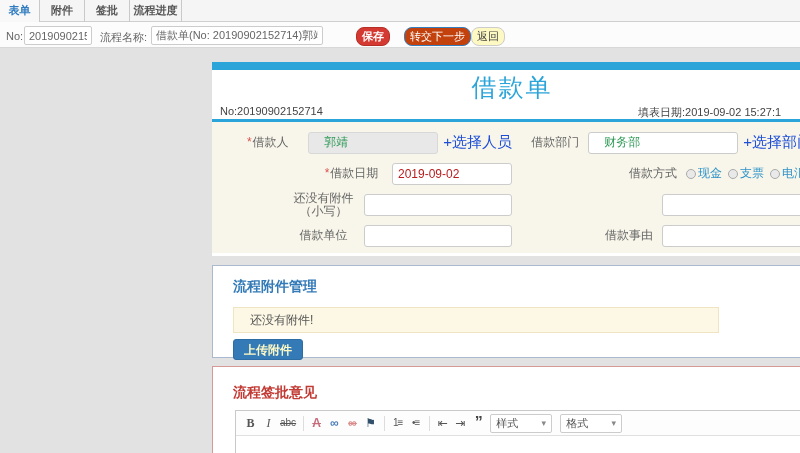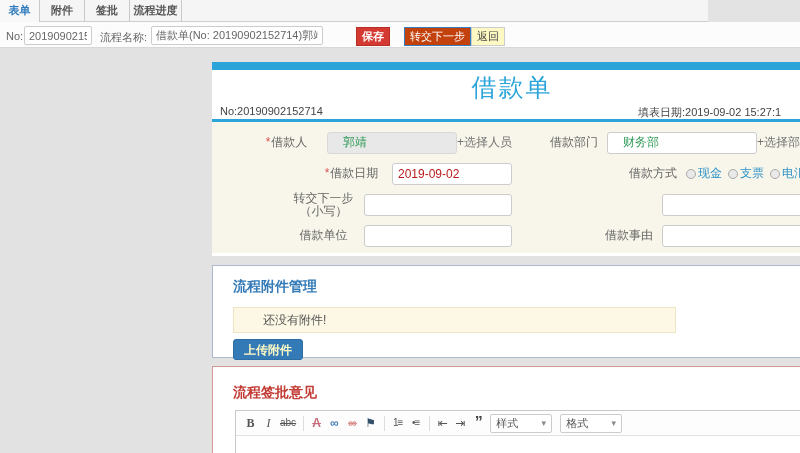--- a/index.html
+++ b/index.html
@@ -5,21 +5,21 @@
   * { margin:0; padding:0; box-sizing:border-box; }
   html,body { width:800px; height:453px; }
   .screen {
     position:relative; width:800px; height:453px; overflow:hidden;
     background:#e3e3e3;
     font-family:"Liberation Sans","DejaVu Sans",sans-serif;
     color:#555;
   }
   
   .tabbar {
-    position:absolute; left:0; top:0; width:708px; height:22px;
+    position:absolute; left:0; top:0; width:800px; height:22px;
     background:#f5f5f5; border-bottom:1px solid #cfcfcf;
     display:flex;
   }
   .tab {
     height:22px; line-height:21px; text-align:center;
     font-size:11px; font-weight:bold; color:#555;
     border-right:1px solid #c9c9c9; cursor:default;
   }
   .tab.active { color:#2e7bbf; background:#f8f8f8; }
   .tab.t1{width:40px}.tab.t2{width:45px}.tab.t3{width:45px}.tab.t4{width:52px}
@@ -30,21 +30,21 @@
   }
   .cmdbar .lbl { position:absolute; top:8px; font-size:11px; color:#666; }
   .ti {
     position:absolute; top:4px; height:19px;
     border:1px solid #ccc; border-radius:2px; background:#fff;
     font-size:11px; color:#666; padding:0 4px;
     font-family:"Liberation Sans","DejaVu Sans",sans-serif;
   }
   .btn {
     position:absolute; top:5px; height:19px; line-height:17px;
-    font-size:11px; border-radius:0; padding:0 5px; cursor:pointer;
+    font-size:11px; border-radius:8px; padding:0 5px; cursor:pointer;
     text-align:center; border:1px solid transparent;
   }
   .btn-save { left:356px; background:#d43a31; border-color:#b52f27; color:#fff; font-weight:bold; }
   .btn-next { left:404px; background:#c2410c; border-color:#357ebd; color:#fff; }
   .btn-back { left:471px; background:#fef9c3; border-color:#ccc; color:#444; }
   
   .page { position:absolute; left:0; top:48px; width:800px; height:405px; background:#e2e2e2; }
   .content { position:absolute; left:212px; top:14px; width:600px; }
   .formpanel { position:relative; width:600px; height:194px; background:#fff; }
   .form-topbar { height:8px; background:#2aa4d9; }
@@ -61,37 +61,37 @@
   .fcol.c2 .flabel { width:60px; }
   .req { color:#d9534f; margin-right:1px; }
   .fctl { display:flex; align-items:center; margin-left:3px; }
   .fi {
     height:22px; border:1px solid #ccc; border-radius:3px; background:#fff;
     font-size:12px; color:#b91c1c; padding:0 5px;
     font-family:"Liberation Sans","DejaVu Sans",sans-serif;
   }
   .fi.gray { background:#e8e8e8; border-color:#d8d8d8; }
   .fi.green { color:#2f9a57;padding-left:15px; }
-  .flink { font-size:12px; color:#737373; text-decoration:none; white-space:nowrap; }
+  .flink { margin-left:5px; font-size:15px; color:#1d4ed8; text-decoration:none; white-space:nowrap; }
   .radios { display:flex; align-items:center; }
   .radio-circle {
     width:10px; height:10px; border-radius:50%;
     border:1px solid #aaa; background:#e9e9e9; display:inline-block; margin-right:2px;
   }
   .radio-lab { font-size:12px; color:#2f93c8; margin-right:6px; }
   
   .attachpanel {
     position:relative; width:600px; height:93px; margin-top:9px;
     background:#fff; border:1px solid #aab9cd;
   }
   .attach-title { margin:12px 0 0 20px; font-size:14px; font-weight:bold; color:#337ab7; }
   .attach-alert {
-    margin:11px 0 0 20px; width:443px; height:26px; line-height:24px;
+    margin:11px 0 0 20px; width:486px; height:26px; line-height:24px;
     background:#fcf8e5; border:1px solid #efe5c3; font-size:12px; color:#555;
-    padding-left:29px;
+    padding-left:16px;
   }
   .btn-upload {
     display:inline-block; margin:6px 0 0 20px; padding:0 10px; height:21px; line-height:20px;
     background:#337ab7; border:1px solid #2e6da4; border-radius:3px;
     color:#fef9c3; font-size:12px; font-weight:bold; cursor:pointer;
   }
   
   .approvepanel {
     position:relative; width:600px; height:300px; margin-top:8px;
     background:#fff; border:1px solid #d69a96;
@@ -168,21 +168,21 @@
                 <a class="flink" href="#">+选择人员</a>
               </div>
             </div>
             <div class="frow">
               <div class="flabel"><span class="req">*</span><span>借款日期</span></div>
               <div class="fctl">
                 <input class="fi" style="width: 120px;" value="2019-09-02">
               </div>
             </div>
             <div class="frow">
-              <div class="flabel">转交下一步（小写）</div>
+              <div class="flabel">还没有附件（小写）</div>
               <div class="fctl">
                 <input class="fi" style="width: 148px;" value="">
               </div>
             </div>
             <div class="frow">
               <div class="flabel">借款单位</div>
               <div class="fctl">
                 <input class="fi" style="width: 148px;" value="">
               </div>
             </div>

